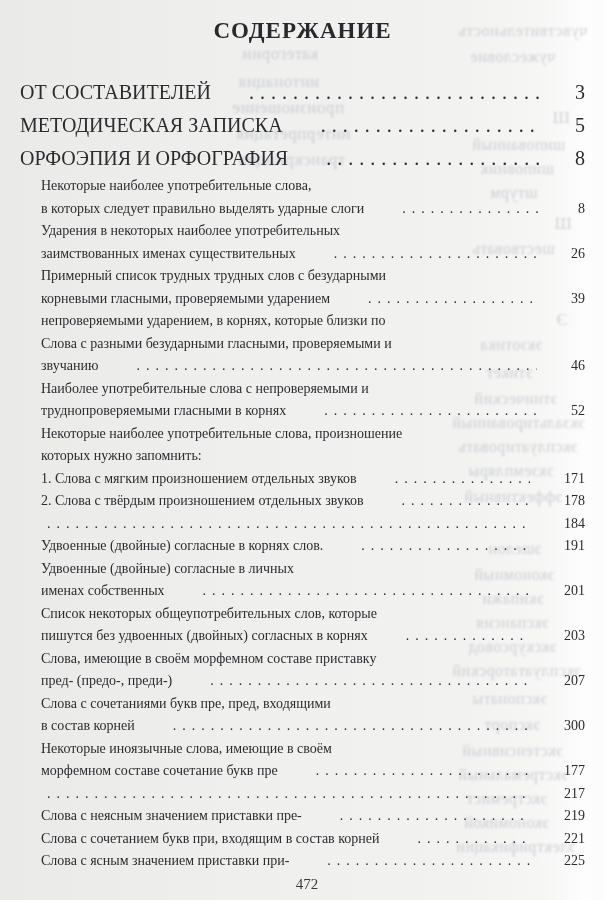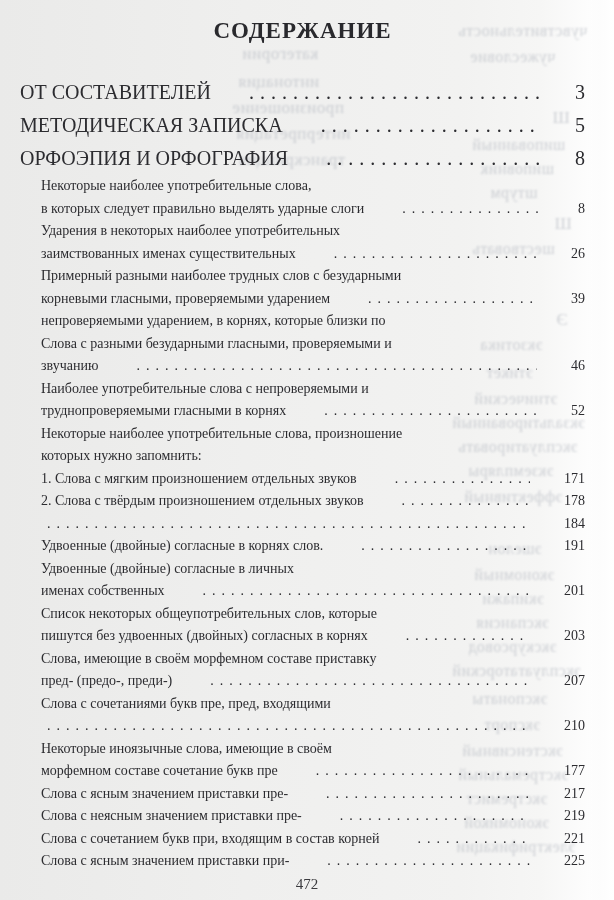--- a/index.html
+++ b/index.html
@@ -132,21 +132,21 @@
         </div>
         <div class="row row-i">
           <span class="txt"><span>Ударения в некоторых наиболее употребительных</span></span>
         </div>
         <div class="row row-i">
           <span class="txt"><span>заимствованных именах существительных </span></span>
           <span class="dots">........................................................................................................................</span>
           <span class="pg">26</span>
         </div>
         <div class="row row-i">
-          <span class="txt"><span>Примерный разными наиболее трудных слов с безударными</span></span>
+          <span class="txt"><span>Примерный список трудных трудных слов с безударными</span></span>
         </div>
         <div class="row row-i">
           <span class="txt"><span>корневыми гласными, проверяемыми ударением </span></span>
           <span class="dots">........................................................................................................................</span>
           <span class="pg">39</span>
         </div>
         <div class="row row-i">
           <span class="txt"><span>непроверяемыми ударением, в корнях, которые близки по</span></span>
         </div>
         <div class="row row-i">
@@ -211,33 +211,33 @@
         </div>
         <div class="row row-i">
           <span class="txt"><b>пред- (предо-, преди-)</b></span>
           <span class="dots">........................................................................................................................</span>
           <span class="pg">207</span>
         </div>
         <div class="row row-i">
           <span class="txt"><span>Слова с сочетаниями букв </span><b>пре</b><span>, </span><b>пред</b><span>, входящими</span></span>
         </div>
         <div class="row row-i">
-          <span class="dots">........................................................................................................................</span>
-          <span class="pg">210</span>
+          <span class="txt"><span>в состав корней </span></span>
+          <span class="dots">........................................................................................................................</span>
+          <span class="pg">300</span>
         </div>
         <div class="row row-i">
           <span class="txt"><span>Некоторые иноязычные слова, имеющие в своём</span></span>
         </div>
         <div class="row row-i">
           <span class="txt"><span>морфемном составе сочетание букв </span><b>пре</b><span> </span></span>
           <span class="dots">........................................................................................................................</span>
           <span class="pg">177</span>
         </div>
         <div class="row row-i">
-          <span class="txt"><span>Слова с ясным значением приставки </span><b>пре-</b></span>
           <span class="dots">........................................................................................................................</span>
           <span class="pg">217</span>
         </div>
         <div class="row row-i">
           <span class="txt"><span>Слова с неясным значением приставки </span><b>пре-</b></span>
           <span class="dots">........................................................................................................................</span>
           <span class="pg">219</span>
         </div>
         <div class="row row-i">
           <span class="txt"><span>Слова с сочетанием букв </span><b>при</b><span>, входящим в состав корней</span></span>

